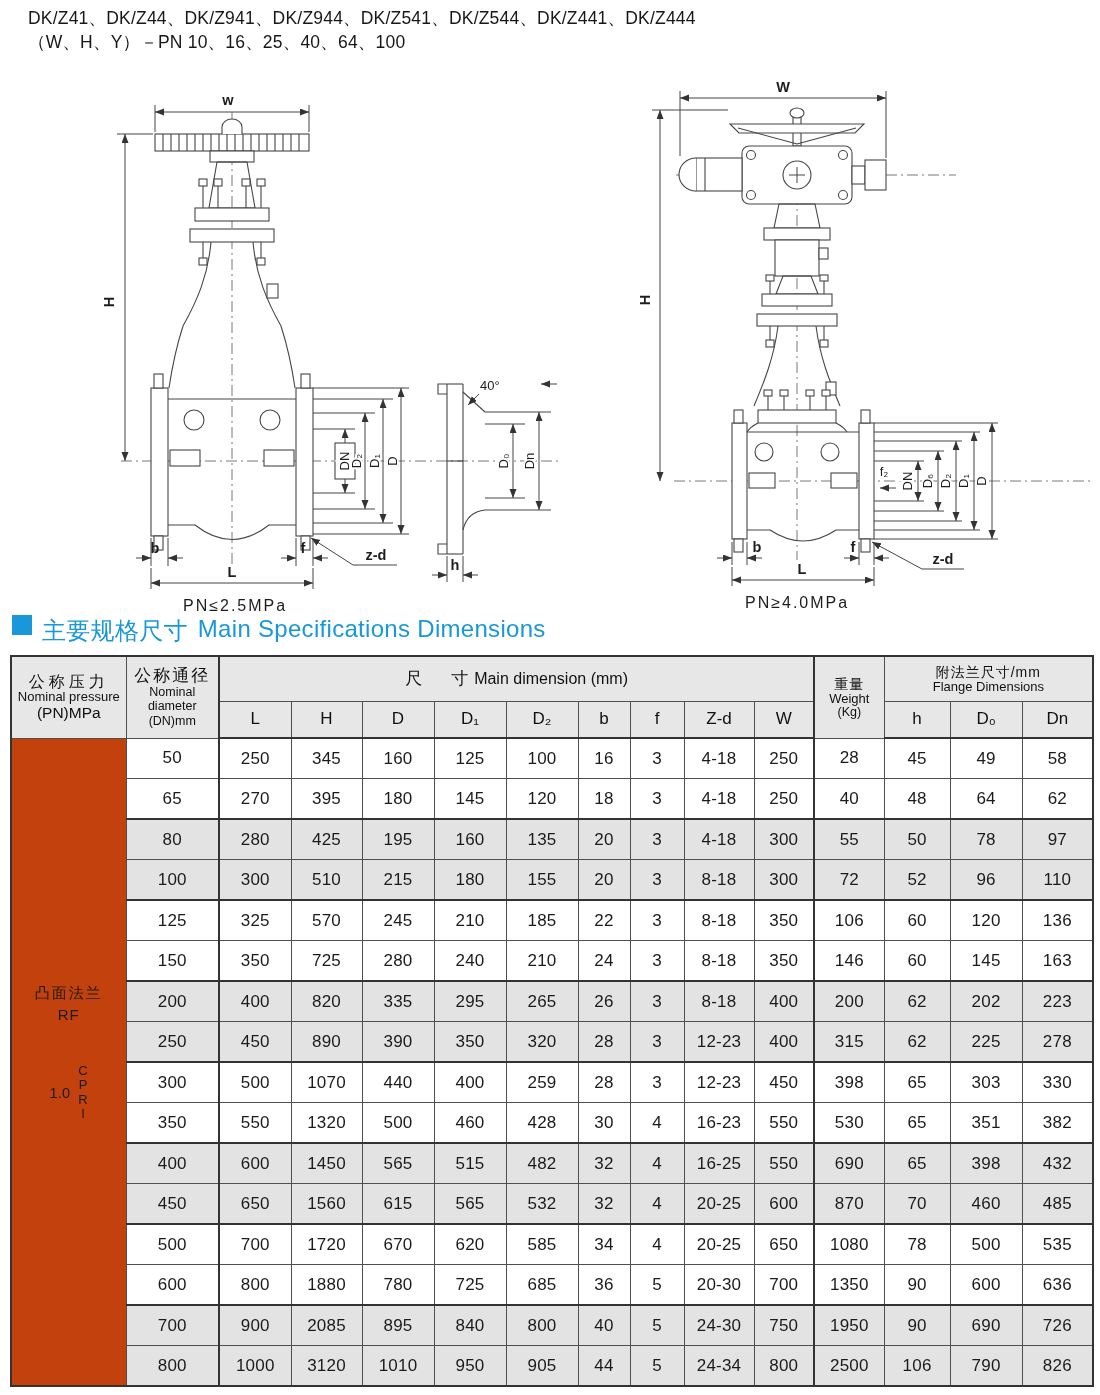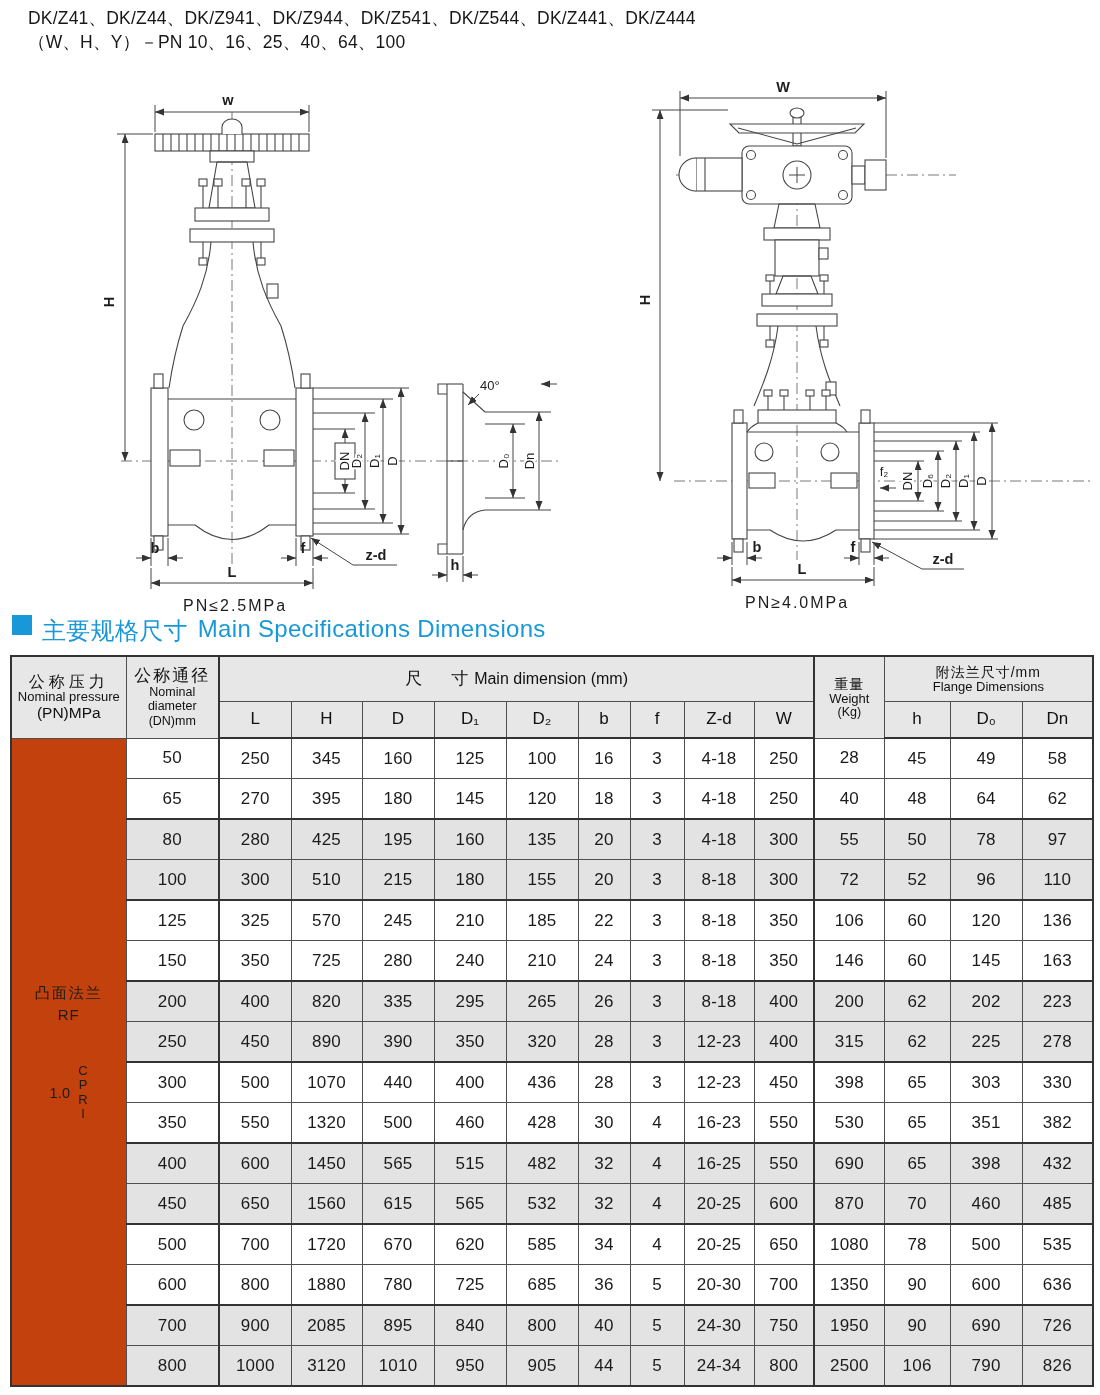--- a/index.html
+++ b/index.html
@@ -496,21 +496,21 @@
           <td>62</td>
           <td>225</td>
           <td>278</td>
         </tr>
         <tr class="group-start">
           <td>300</td>
           <td class="bl-thick">500</td>
           <td>1070</td>
           <td>440</td>
           <td>400</td>
-          <td>436</td>
+          <td>259</td>
           <td>28</td>
           <td>3</td>
           <td>12-23</td>
           <td>450</td>
           <td class="bl-thick">398</td>
           <td>65</td>
           <td>303</td>
           <td>330</td>
         </tr>
         <tr class="">

